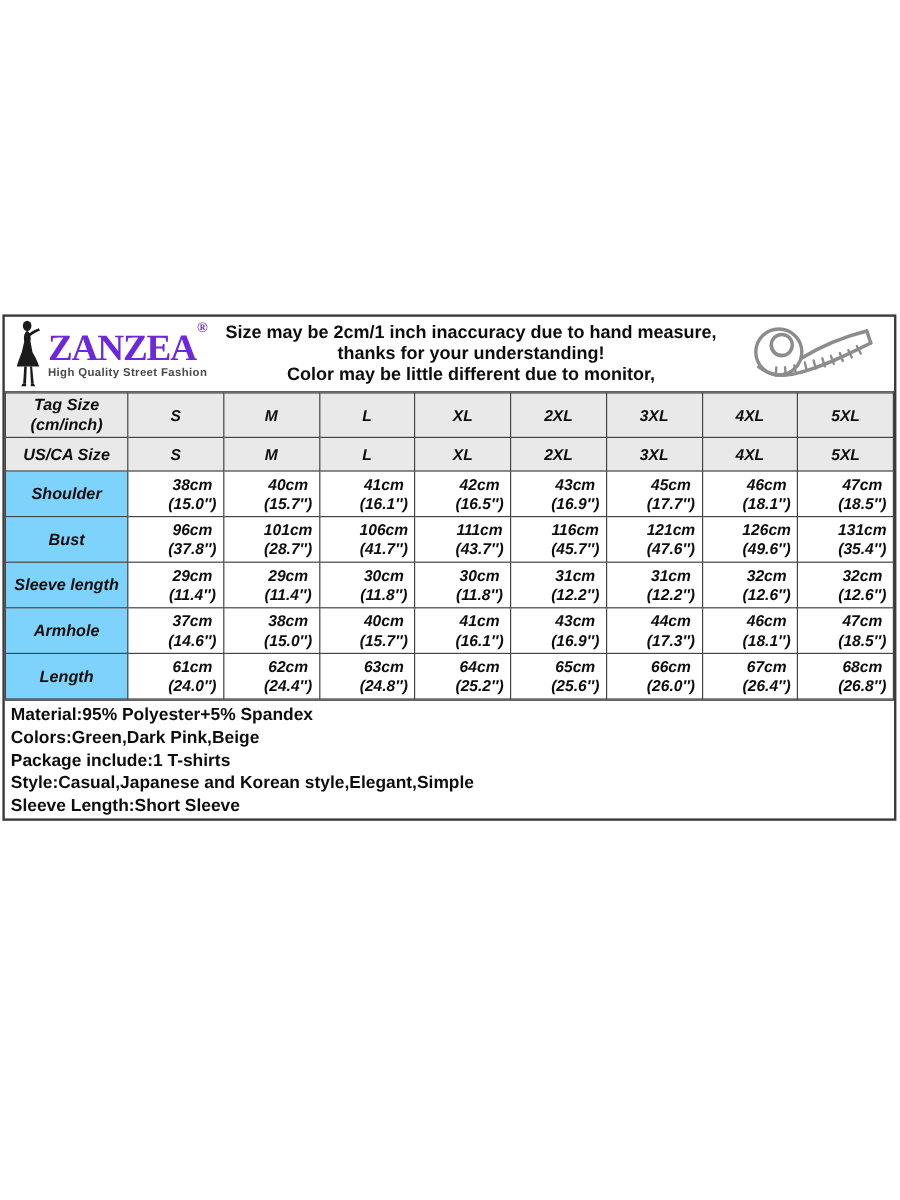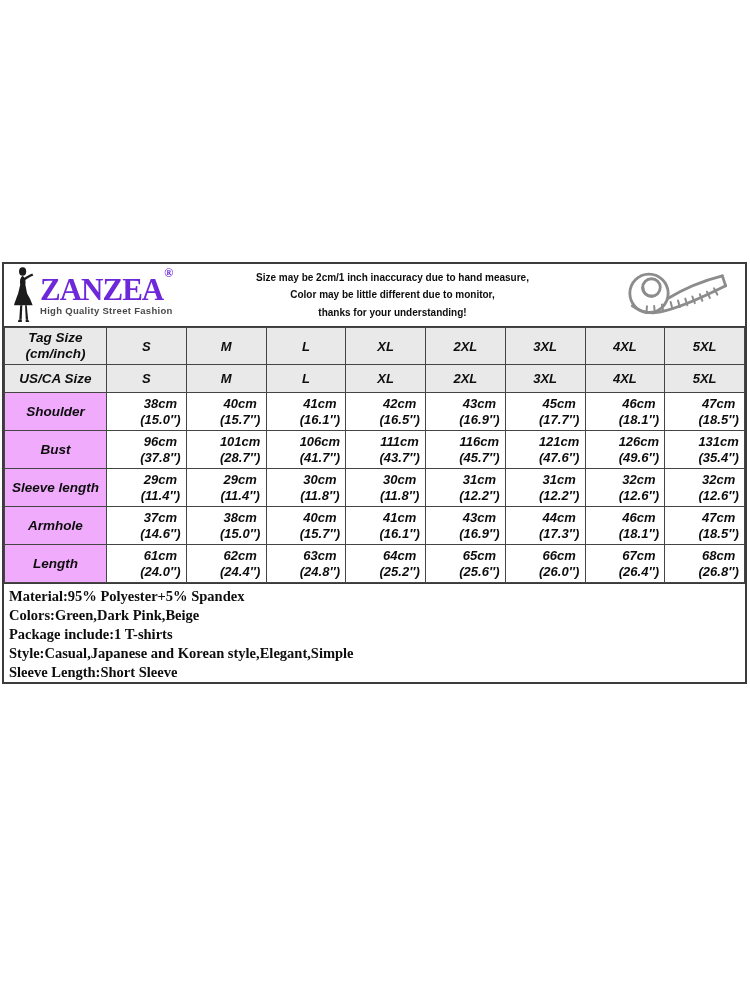--- a/index.html
+++ b/index.html
@@ -6,36 +6,36 @@
   body{width:750px;height:1000px;position:relative;font-family:"Liberation Sans",sans-serif;color:#0d0d0d;}
   .sheet{position:absolute;left:2px;top:262px;width:745px;box-sizing:border-box;border:2px solid #3b3b3b;background:#fff;}
   
   .header{height:62px;display:flex;align-items:center;border-bottom:1px solid #3b3b3b;overflow:hidden;}
   .logo{width:178px;display:flex;align-items:center;padding-left:6px;box-sizing:border-box;flex:none;}
   .logo svg{flex:none;}
   .logo-text{margin-left:2px;line-height:1;}
   .brand-row{font-family:"Liberation Serif",serif;font-weight:bold;font-size:31px;letter-spacing:-1px;color:#6d28d9;white-space:nowrap;}
   .brand-row sup{font-size:12px;letter-spacing:0;position:relative;top:-12px;left:1px;}
   .tagline{font-size:9.5px;font-weight:bold;color:#4a4a4a;letter-spacing:0.3px;margin-top:1px;white-space:nowrap;}
-  .disclaimer{flex:1;text-align:center;font-weight:bold;font-size:10px;line-height:17.5px;}
+  .disclaimer{flex:1;text-align:center;font-weight:bold;font-size:15px;line-height:17.5px;}
   .tape-wrap{width:142px;flex:none;display:flex;justify-content:center;align-items:center;}
   
   table{width:100%;border-collapse:collapse;table-layout:fixed;font-style:italic;}
   th,td{border:1px solid #454545;text-align:center;vertical-align:middle;padding:0;font-weight:bold;font-size:13px;color:#0d0d0d;}
-  th{font-size:13.5px;background:#f0abfc;}
+  th{font-size:13.5px;background:#7dd3fc;}
   tr.size-row th,tr.size-row td{background:#e9e9e9;}
   tr.size-row{height:28px;}
   tr.size-row.two-line{height:37px;}
   tr.measure-row{height:38px;}
   tr.measure-row td{background:#ffffff;padding-left:28px;}
   .row-label-line{line-height:16px;}
   .cell-cm,.cell-inch{line-height:16px;font-size:13px;}
   
   .footer{box-sizing:border-box;height:99px;border-top:1px solid #3b3b3b;padding:3px 0 0 5px;}
-  .info-line{font-weight:bold;font-size:14.5px;line-height:19px;white-space:nowrap;font-family:Liberation Serif, serif;}
+  .info-line{font-weight:bold;font-size:14.5px;line-height:19px;white-space:nowrap;}
 </style>
 </head>
 <body>
 
 <div class="sheet">
 
   <div class="header">
     <div class="logo">
       <svg width="28" height="58" viewBox="0 0 36 84">
         <g fill="#1b1b1b">
@@ -49,22 +49,22 @@
         </g>
       </svg>
       <div class="logo-text">
         <div class="brand-row"><span>ZANZEA</span><sup>®</sup></div>
         <div class="tagline">High Quality Street Fashion</div>
       </div>
     </div>
 
     <div class="disclaimer" id="disclaimer">
         <div>Size may be 2cm/1 inch inaccuracy due to hand measure,</div>
+        <div>thanks for your understanding!</div>
         <div>Color may be little different due to monitor,</div>
-        <div>thanks for your understanding!</div>
       </div>
 
     <div class="tape-wrap">
       <svg width="122" height="60" viewBox="0 0 132 72">
         <g fill="none" stroke="#8c8c8c" stroke-width="3.4" stroke-linecap="round" stroke-linejoin="round">
           <circle cx="36" cy="34" r="23"></circle>
           <circle cx="39" cy="27" r="10.5"></circle>
           <path d="M28.5 27 C28.5 33.5 33.5 38 40 37.5"></path>
           <path d="M16 49 C30 59.5 45 58.5 57 54.5 C80 48.5 102 38 128 25"></path>
           <path d="M58 40.5 C76 29.5 96 20 124 13"></path>

